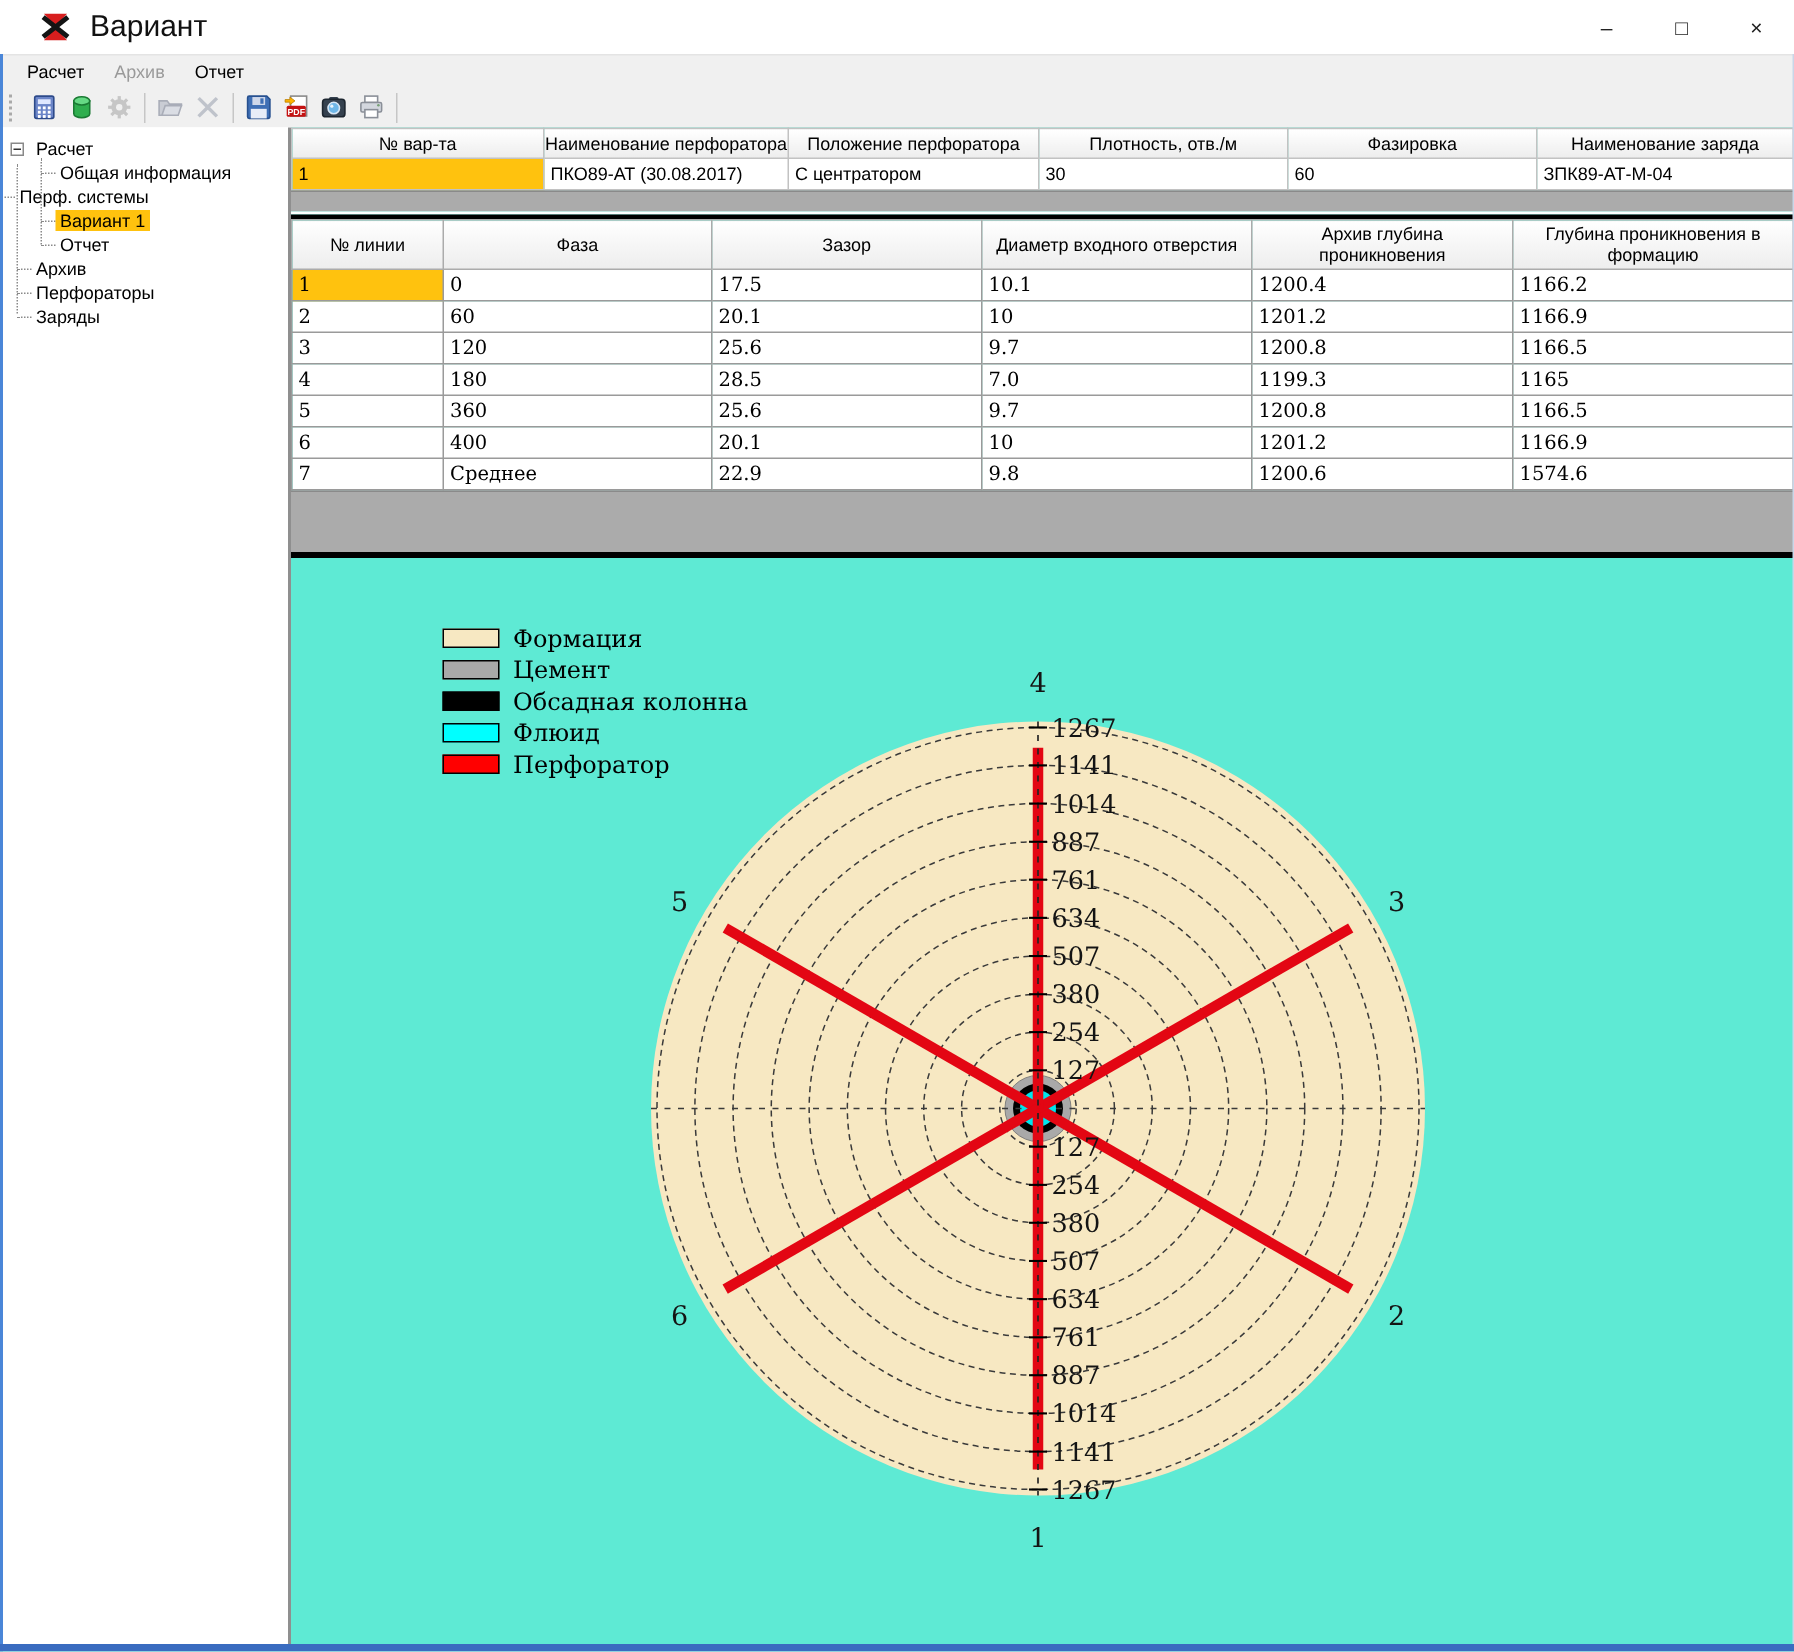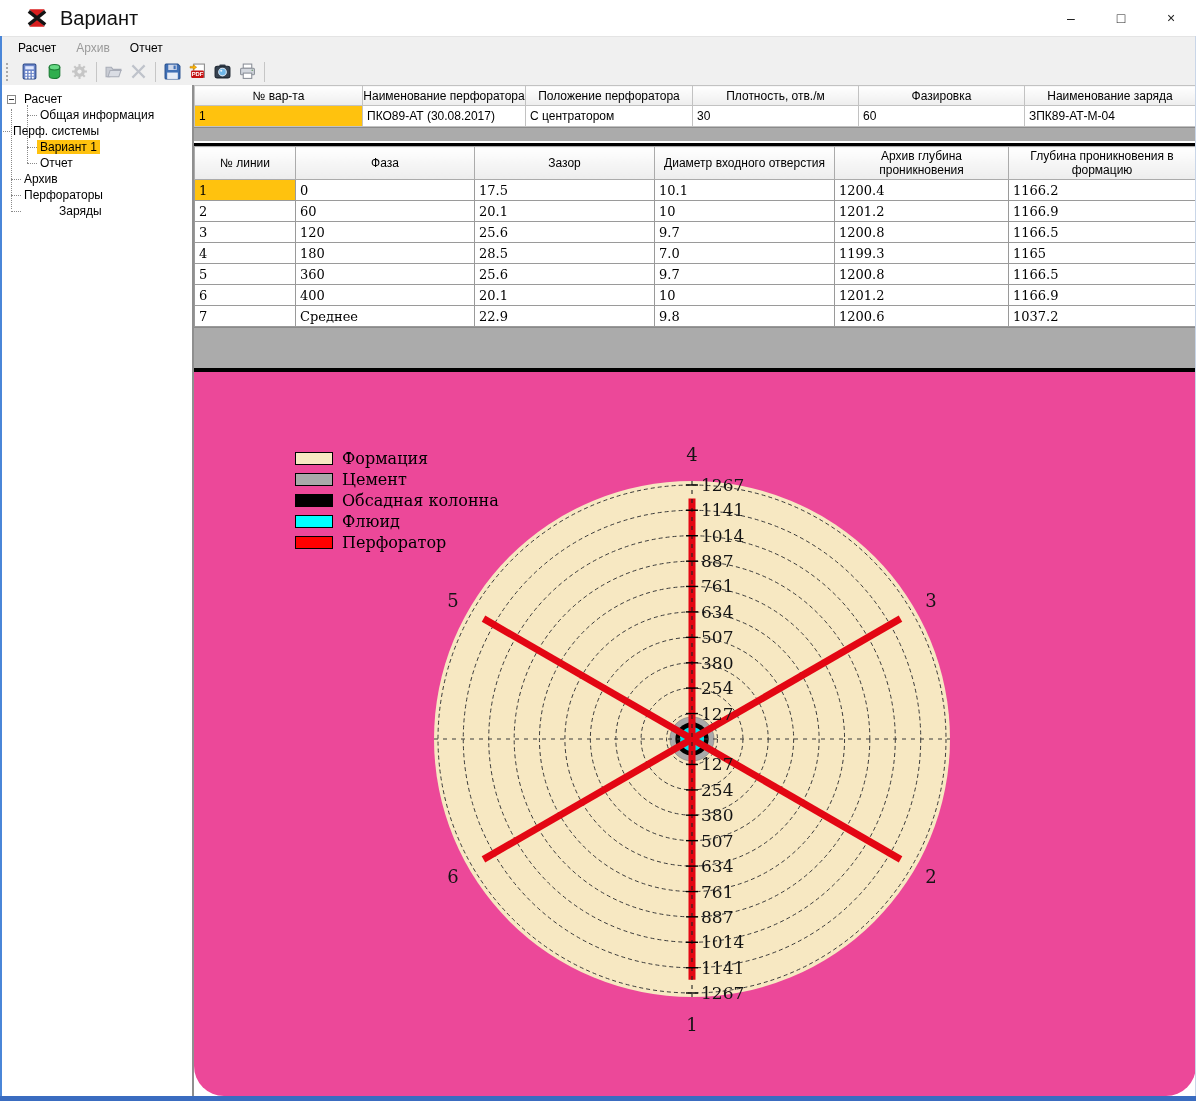--- a/index.html
+++ b/index.html
@@ -27,21 +27,21 @@
   .menu-item.disabled { color:#9a9a9a; }
   
   .toolbar { height:27px; background:#f0f0f0; display:flex; align-items:center; padding-left:2px; }
   .grip { width:8px; height:18px; border-left:2px dotted #a9a9a9; margin:0 3px 0 4px; }
   .tb-btn { width:25px; height:24px; display:flex; align-items:center; justify-content:center; }
   .tb-btn svg { width:17px; height:17px; }
   .tb-sep { width:1px; height:20px; background:#c6c6c6; margin:0 4px; }
   
   .main { position:absolute; top:85px; left:0; right:0; bottom:5px; display:flex; background:#fff; }
   .sidebar { width:194px; border-right:2px solid #8f8f8f; background:#fff; padding-top:6px; position:relative; font-size:12px; }
-  .content { flex:1; position:relative; background:#ec4899;border-radius:30px; }
+  .content { flex:1; position:relative; background:#5eead4; }
   
   .tree { position:relative; }
   .tree-row { height:16px; display:flex; align-items:center; white-space:nowrap; position:relative; }
   .tree-label { padding:0 3px; line-height:14px; }
   .tree-label.selected { background:#FFC20E; color:#000; }
   .expander { width:9px; height:9px; border:1px solid #898989; background:#fff; flex:none;
               margin-left:7px; margin-right:5px; position:relative; }
   .expander::before { content:""; position:absolute; left:1px; right:1px; top:3px; height:1px; background:#333; }
   .stub { width:10px; height:1px; border-top:1px dotted #8a8a8a; flex:none; }
   .trunk { position:absolute; width:1px; border-left:1px dotted #8a8a8a; }
@@ -53,21 +53,21 @@
   .tbl1 td { height:21px; font-size:12px; padding:0 4px; border:1px solid #c2c2c2; background:#fff; }
   .tbl2 th { height:33px; font-weight:normal; font-size:12px; text-align:center; vertical-align:middle;
              background:linear-gradient(#ffffff,#ededed); border:1px solid #ababab; padding:0 4px;margin-left:24px; }
   .tbl2 td { height:21px; font-family:"DejaVu Serif", serif; font-size:13px; padding:0 4px;
              border:1px solid #9a9a9a; background:#fff; }
   td.hl { background:#FFC20E !important; }
   .grid-filler { background:#ababab; border-top:1px solid #8a8a8a; }
   .black-bar { background:#000; }
   .gap2 { height:2px; background:#fff; }
   
-  .legend { position:absolute; left:101px; top:367px; font-family:"DejaVu Serif", serif; font-size:16px; }
+  .legend { position:absolute; left:101px; top:334px; font-family:"DejaVu Serif", serif; font-size:16px; }
   .legend-item { display:flex; align-items:center; height:13px; margin-bottom:8px; }
   .legend-swatch { width:38px; height:13px; border:1px solid #000; margin-right:9px; flex:none; }
   #chart-wrap { position:absolute; left:178px; top:349px; width:640px; height:620px; }
 </style>
 </head>
 <body>
 
 <div class="titlebar">
   <svg class="app-icon" viewBox="0 0 20 20">
     <polygon points="10,10 3,2 17,2" fill="#d81e1e"></polygon>
@@ -210,21 +210,21 @@
           <span class="tree-label">Отчет</span>
         </div>
         <div class="tree-row" style="padding-left: 11px;">
           <span class="stub"></span>
           <span class="tree-label">Архив</span>
         </div>
         <div class="tree-row" style="padding-left: 11px;">
           <span class="stub"></span>
           <span class="tree-label">Перфораторы</span>
         </div>
-        <div class="tree-row" style="padding-left: 11px; gap: 35px;">
+        <div class="tree-row" style="padding-left: 11px;">
           <span class="stub"></span>
           <span class="tree-label">Заряды</span>
         </div>
         <div class="trunk" style="left: 11px; top: 18px; height: 100px;"></div>
         <div class="trunk" style="left: 27px; top: 14px; height: 58px;"></div>
       </div>
   </div>
 
   <div class="content">
 
@@ -329,21 +329,21 @@
             <td>10</td>
             <td>1201.2</td>
             <td>1166.9</td>
           </tr>
           <tr>
             <td>7</td>
             <td>Среднее</td>
             <td>22.9</td>
             <td>9.8</td>
             <td>1200.6</td>
-            <td>1037.2</td>
+            <td>1574.6</td>
           </tr>
         </tbody>
     </table>
     <div class="grid-filler" style="height:41px"></div>
     <div class="black-bar" style="height:4px"></div>
 
     <div class="legend" id="legend">
         <div class="legend-item">
           <span class="legend-swatch" style="background: rgb(247, 232, 194);"></span>
           <span>Формация</span>

